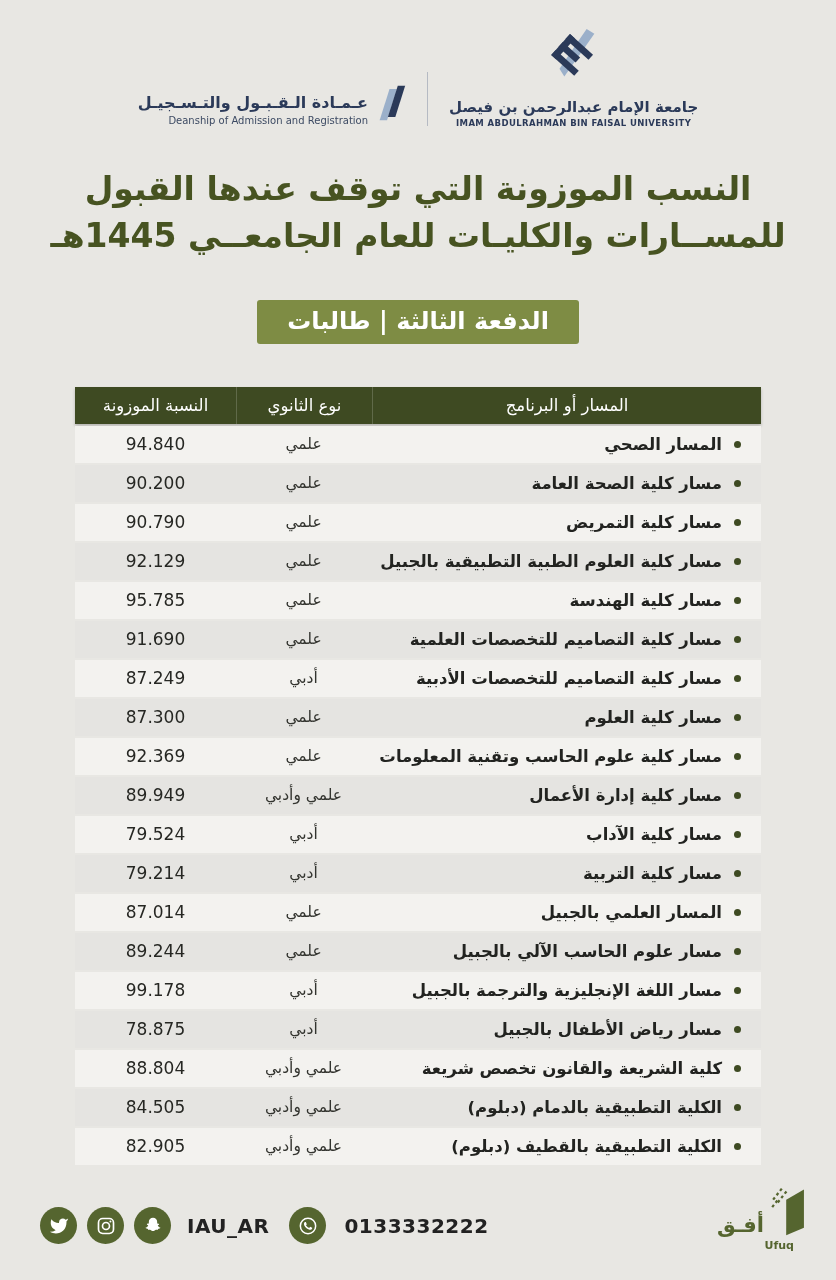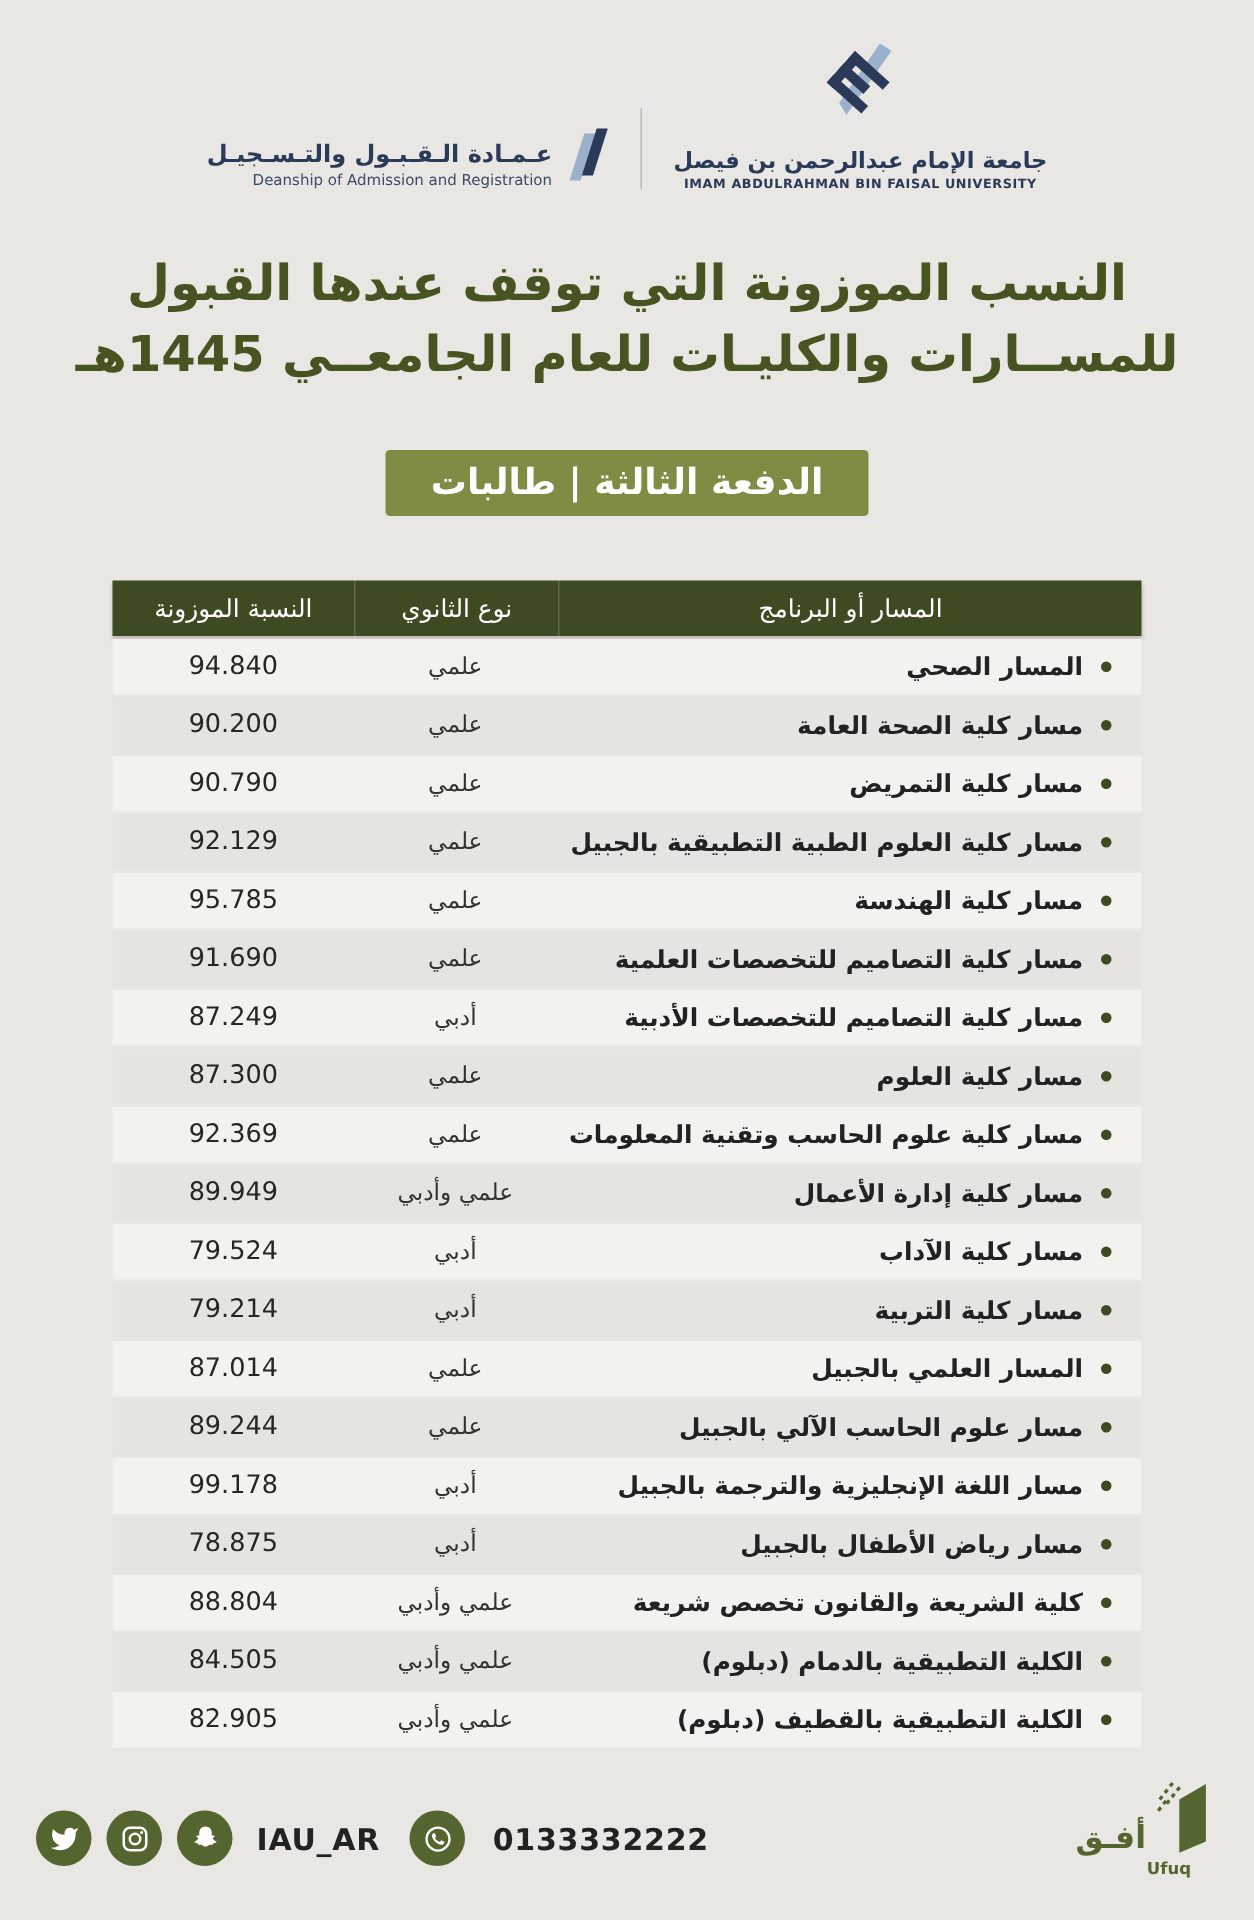--- a/index.html
+++ b/index.html
@@ -34,21 +34,21 @@
   .t-row{display:flex; direction:rtl; height:37px; margin-bottom:2px; align-items:center;}
   .t-row.odd{background:#f3f2ef;}
   .t-row.even{background:#e5e4e1;}
   .t-row .cell-program{display:flex; direction:rtl; align-items:center; gap:12px; padding-right:20px; font-weight:bold; font-size:16.5px; color:#222320;}
   .bullet{width:7px; height:7px; border-radius:50%; background:#3e4a22; flex:0 0 7px;}
   .t-row .cell-type{display:flex; align-items:center; justify-content:center; font-size:15.5px; color:#33342f;}
   .t-row .cell-score{display:flex; direction:ltr; align-items:center; justify-content:center; font-size:17px; color:#262723;}
 
   
   .footer{position:absolute; left:0; right:0; bottom:28px; height:70px;}
-  .social-strip{position:absolute; left:24px; bottom:8px; display:flex; direction:ltr; align-items:center; gap:10px;}
+  .social-strip{position:absolute; left:40px; bottom:8px; display:flex; direction:ltr; align-items:center; gap:10px;}
   .soc-circle{width:37px; height:37px; border-radius:50%; background:#55652f; display:flex; align-items:center; justify-content:center;}
   .soc-circle svg{display:block;}
   .handle-text{font-size:20px; font-weight:bold; color:#222; margin:0 10px 0 6px; letter-spacing:.5px;}
   .phone-text{font-size:20px; font-weight:bold; color:#222; margin-left:8px; letter-spacing:.5px;}
   .ufuq{position:absolute; right:28px; bottom:0; width:90px; text-align:center; color:#55652f;}
   .ufuq-inner{display:flex; direction:ltr; align-items:flex-end; justify-content:flex-end; gap:6px;}
   .ufuq-ar{font-size:21px; font-weight:bold; padding-bottom:4px;}
   .ufuq-en{font-size:11px; font-weight:bold; text-align:right; padding-right:14px; margin-top:-2px;}
 </style>
 </head>

